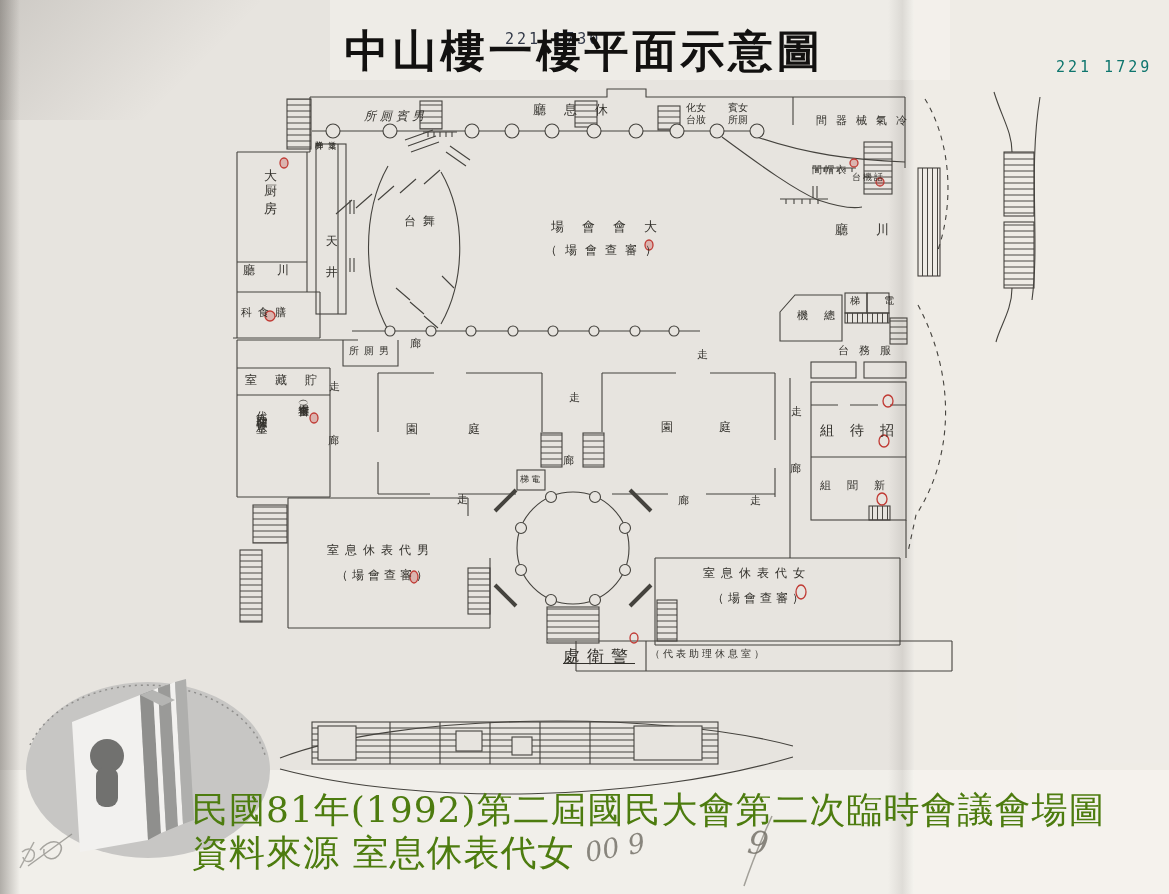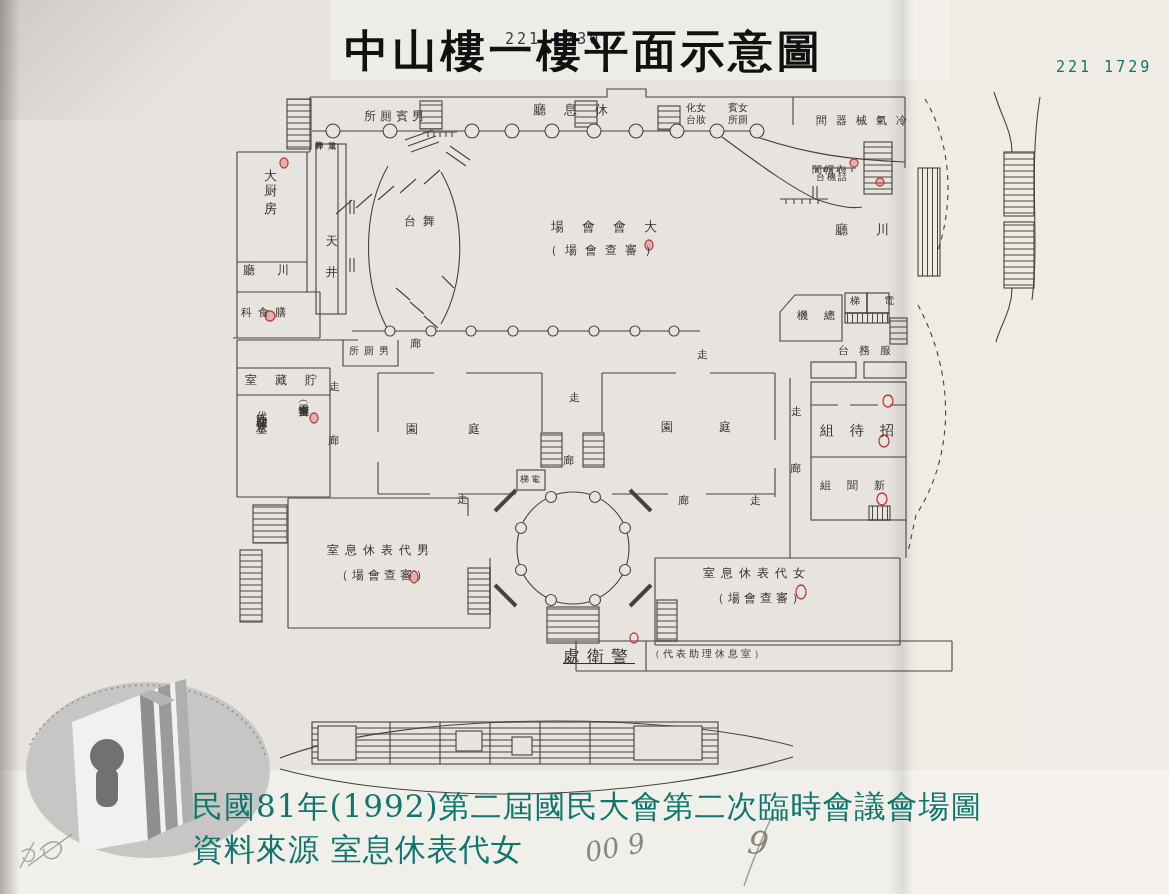--- a/index.html
+++ b/index.html
@@ -23,21 +23,21 @@
 
   .stamp{position:absolute;font-family:"DejaVu Sans Mono",monospace;color:#0f766e;
          letter-spacing:3px;font-size:15px;}
   .stamp-left{left:505px;top:30px;color:#0f172a;opacity:.85;}
   .title{position:absolute;left:0;top:22px;width:1169px;text-align:center;
          font-family:"DejaVu Serif",serif;font-size:44px;letter-spacing:4px;
          color:#121110;font-weight:600;}
   .ghost{position:absolute;left:468px;top:795px;font-size:30px;letter-spacing:14px;
          color:rgba(118,112,100,.34);font-family:"DejaVu Serif",serif;}
   .caption{position:absolute;left:192px;font-family:"DejaVu Serif",serif;
-           color:#0f766e;font-size:31px;letter-spacing:1px;}
+           color:#4d7c0f;font-size:36px;letter-spacing:1px;}
   .cap1{top:786px;}
   .cap2{top:829px;}
   .pencil{position:absolute;font-family:"DejaVu Serif",serif;font-style:italic;
           color:rgba(110,106,98,.8);}
   .pencil-c{left:585px;top:832px;font-size:27px;transform:rotate(-10deg);}
   .pencil-r{left:748px;top:824px;font-size:32px;transform:rotate(8deg);}
   svg{position:absolute;left:0;top:0;}
 </style>
 </head>
 <body>
@@ -215,33 +215,33 @@
       <ellipse cx="634" cy="638" rx="4" ry="5" fill="none"></ellipse>
     </g>
 
     <path d="M744,886 C750,868 762,838 772,816" stroke="rgba(110,106,98,.6)" fill="none" stroke-width="1.5"></path>
   </svg>
 
   <div class="stamp stamp-left">221 1730</div>
   <div class="title">中山樓一樓平面示意圖</div>
   <div class="stamp" style="left:1056px;top:58px;">221 1729</div>
 
-  <div class="lbl" style="left:364px;top:110px;font-size:12px;letter-spacing:4px;">所厠賓男</div>
+  <div class="lbl" style="left:364px;top:110px;font-size:12px;letter-spacing:4px;font-style:italic;">所厠賓男</div>
   <div class="lbl" style="left:533px;top:103px;font-size:13px;letter-spacing:18px;">廳息休</div>
   <div class="lbl two" style="left:686px;top:102px;font-size:10px;">
     <span>化女</span><br>
     <span>台妝</span>
   </div>
   <div class="lbl two" style="left:728px;top:102px;font-size:10px;">
     <span>賓女</span><br>
     <span>所厠</span>
   </div>
   <div class="lbl" style="left:816px;top:115px;font-size:11px;letter-spacing:9px;">間器械氣冷</div>
   <div class="lbl" style="left:812px;top:164px;font-size:10px;letter-spacing:2px;">間帽衣</div>
-  <div class="lbl" style="left:816px;top:172px;font-size:9px;letter-spacing:2px;">台機話</div>
+  <div class="lbl" style="left:852px;top:172px;font-size:9px;letter-spacing:2px;">台機話</div>
 
   <div class="lbl v" style="left:262px;top:158px;font-size:13px;letter-spacing:16px;">大厨房</div>
   <div class="lbl v" style="left:327px;top:135px;font-size:8px;">送菜</div>
   <div class="lbl v" style="left:314px;top:135px;font-size:8px;">升降梯</div>
   <div class="lbl v" style="left:324px;top:226px;font-size:12px;letter-spacing:30px;">天井</div>
   <div class="lbl" style="left:404px;top:215px;font-size:12px;letter-spacing:7px;">台舞</div>
   <div class="lbl" style="left:243px;top:264px;font-size:12px;letter-spacing:22px;">廳川</div>
   <div class="lbl" style="left:241px;top:307px;font-size:11px;letter-spacing:6px;">科食膳</div>
   <div class="lbl" style="left:349px;top:345px;font-size:10px;letter-spacing:5px;">所厠男</div>
   <div class="lbl" style="left:245px;top:374px;font-size:12px;letter-spacing:18px;">室藏貯</div>

